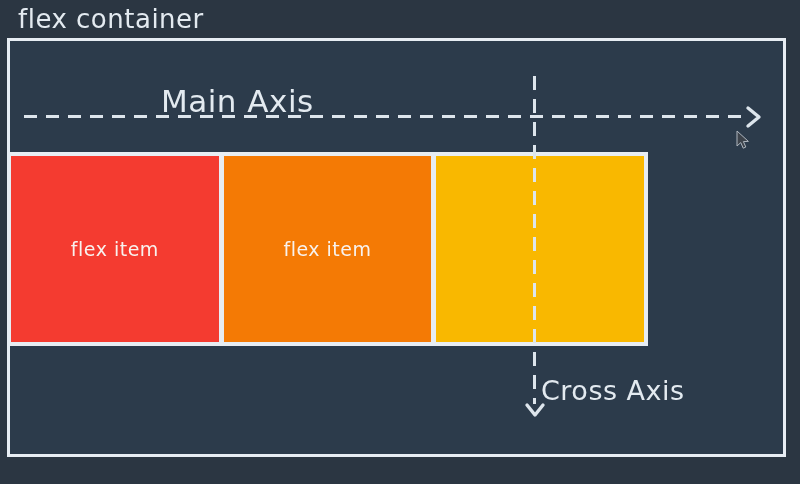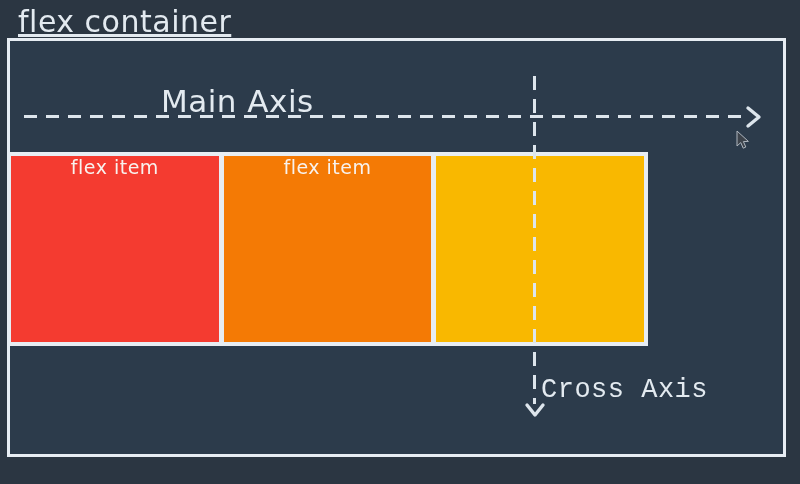--- a/index.html
+++ b/index.html
@@ -14,24 +14,23 @@
   html,body{width:800px;height:484px;overflow:hidden;}
   body{
     position:relative;
     background:var(--background);
     font-family:"DejaVu Sans","Liberation Sans",sans-serif;
     color:var(--text-primary);
   }
   .abs{position:absolute;}
   .container-title{
     left:18px;top:4px;
-    font-size:30px;letter-spacing:.5px;line-height:1.2;
+    font-size:26px;letter-spacing:.5px;line-height:1.2;
     color:var(--text-primary);
     z-index:3;
-    text-decoration:underline;
   }
   .flex-container{
     left:7px;top:38px;width:779px;height:419px;
     border:3px solid var(--border);
     background:var(--container-background);
     z-index:1;
   }
   .main-axis-line{
     left:24px;top:115px;width:720px;height:3px;
     background:repeating-linear-gradient(90deg,var(--axis-line) 0 13px,transparent 13px 22px);
@@ -46,38 +45,37 @@
     font-size:31px;letter-spacing:.5px;line-height:1.1;
     z-index:4;
   }
   .items-row{
     left:7px;top:152px;width:641px;height:194px;
     background:var(--border);
     display:flex;gap:5px;padding:4px;
     z-index:2;
   }
   .flex-item{
-    flex:1;display:flex;align-items:flex-start;justify-content:center;
+    flex:1;display:flex;align-items:center;justify-content:center;
     font-size:19px;letter-spacing:.5px;
     color:var(--item-text);
   }
   .cross-axis-line{
     left:533px;top:76px;width:3px;height:328px;
     background:repeating-linear-gradient(180deg,var(--axis-line) 0 14px,transparent 14px 23px);
     z-index:5;
   }
   .cross-axis-arrow{
     left:524px;top:402px;width:22px;height:18px;
     color:var(--axis-line);z-index:5;
   }
   .cross-axis-label{
     left:541px;top:376px;
     font-size:27px;letter-spacing:.5px;line-height:1.1;
     z-index:5;
-    font-family:Liberation Mono, monospace;
   }
   .mouse-cursor{
     left:735px;top:130px;width:15px;height:20px;
     z-index:6;
   }
 </style>
 </head>
 <body>
 
 <div class="abs container-title">flex container</div>

